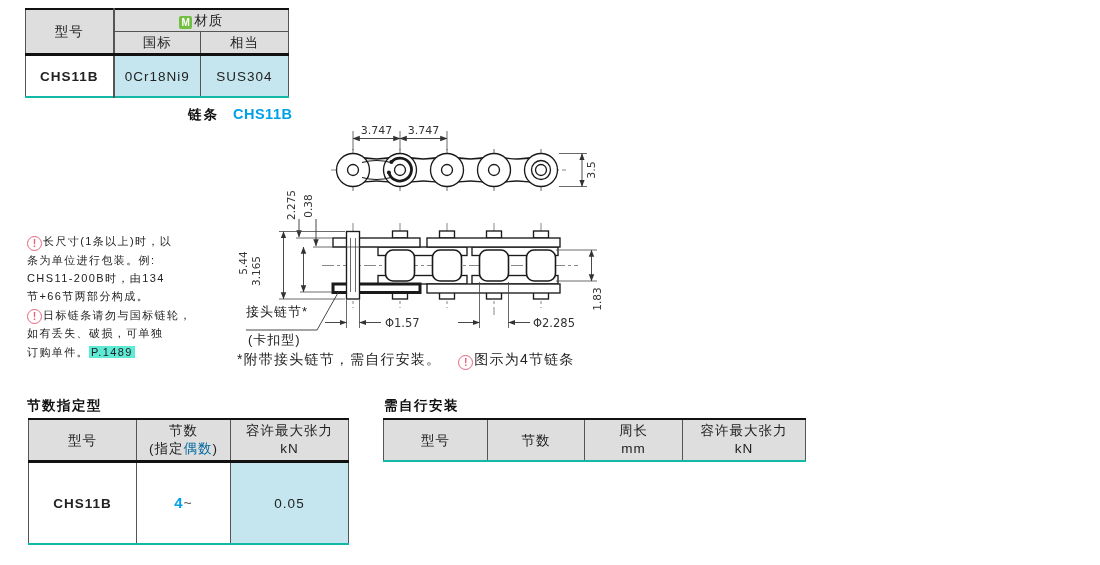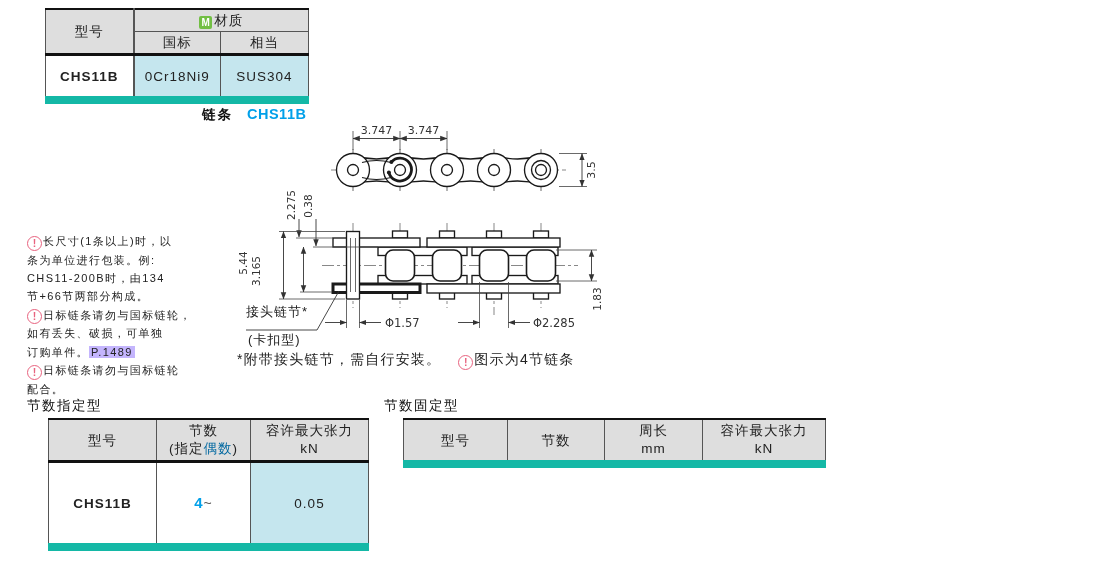--- a/index.html
+++ b/index.html
@@ -1,21 +1,21 @@
 <!DOCTYPE html>
 <html><head>
 <meta charset="utf-8">
 <style>
   html,body{margin:0;padding:0;background:#fff;}
   #page{position:relative;width:1100px;height:565px;background:#fff;overflow:hidden;
         font-family:"Liberation Sans","DejaVu Sans",sans-serif;color:#222;}
 
   
   table.spec{border-collapse:collapse;table-layout:fixed;position:absolute;
-             border-top:2px solid #111;border-bottom:8px solid #14b8a6;margin-left:20px;}
+             border-top:2px solid #111;border-bottom:2px solid #14b8a6;}
   table.spec td{border:1px solid #555;text-align:center;padding:0;font-size:13.5px;
                 color:#222;letter-spacing:1px;line-height:17px;}
   table.spec td.hdr{background:#dedede;}
   table.spec tr.data td{border-top:3px solid #111;}
   td.cyan{background:#c5e6ee;color:#555;font-size:14px;letter-spacing:.5px;}
   td.model{background:#fff;text-align:left;padding-left:5px;color:#00a0e9;
            font-weight:bold;font-size:15px;letter-spacing:.2px;}
   .thickR{border-right-width:2px !important;}
   .em-orange{color:#0369a1;}
   .m-icon{display:inline-block;width:13px;height:13px;background:#72bf44;color:#fff;
@@ -23,31 +23,31 @@
           border-radius:2px;margin-right:2px;letter-spacing:0;vertical-align:-1px;}
 
   .mat tr.h td{height:21px;}
   .mat tr.data td{height:40px;}
   .bt tr.h td{height:40px;}
   .bt tr.data td{height:80px;}
   .hdr .l2{display:block;line-height:18px;}
 
   
   .abs{position:absolute;}
-  .tbl-title{font-weight:normal;font-size:13.5px;letter-spacing:1.5px;color:#111;}
+  .tbl-title{font-weight:bold;font-size:13.5px;letter-spacing:1.5px;color:#111;}
   .chain-label .cl{font-weight:bold;font-size:13.5px;letter-spacing:2px;color:#111;}
   .chain-label .cm{font-weight:bold;font-size:14.5px;color:#00a0e9;margin-left:14px;letter-spacing:.5px;}
 
   .notes{font-size:11px;line-height:18.4px;letter-spacing:1.4px;color:#222;}
   .nt{white-space:pre-line;}
   .bang{display:inline-block;width:13px;height:13px;border:1.4px solid #e8637f;border-radius:50%;
         color:#e8637f;font-weight:bold;font-size:10.5px;line-height:12.5px;text-align:center;
         letter-spacing:0;margin-right:1px;vertical-align:-1.5px;}
   .bang::before{content:"!";}
-  .pref{background:#c4b5fd;padding:0 2px;}
+  .pref{background:#5eead4;padding:0 2px;}
 
   .dwg-label{font-size:13px;letter-spacing:1px;color:#222;}
   .footnote{font-size:14px;letter-spacing:1.2px;color:#222;}
 
   
   svg text{font-family:"DejaVu Sans","Liberation Sans",sans-serif;fill:#333;}
   .obj{stroke:#1a1a1a;fill:#fff;stroke-width:1.35;}
   .objthick{stroke:#1a1a1a;fill:#fff;stroke-width:3;}
   .thin{stroke:#444;stroke-width:.8;fill:none;}
   .cline{stroke:#555;stroke-width:.7;fill:none;stroke-dasharray:12 3 3 3;}
@@ -206,40 +206,36 @@
         <td class="hdr">相当</td>
       </tr>
       <tr class="data">
         <td class="model thickR">CHS11B</td>
         <td class="cyan">0Cr18Ni9</td>
         <td class="cyan">SUS304</td>
       </tr>
     </tbody>
   </table>
 
-  <div class="abs chain-label" style="left:202px;top:105px">
+  <div class="abs chain-label" style="left:188px;top:105px">
     <span class="cl">链条</span><span class="cm">CHS11B</span>
   </div>
 
   <div class="abs notes" style="left:27px;top:232px;width:232px">
     <div class="note">
       <span class="bang"></span><span class="nt">长尺寸(1条以上)时，以
 条为单位进行包装。例:
 CHS11-200B时，由134
 节+66节两部分构成。</span>
     </div>
     <div class="note">
       <span class="bang"></span><span class="nt">日标链条请勿与国标链轮，
 如有丢失、破损，可单独
 订购单件。</span><span class="pref">P.1489</span>
     </div>
-    <div class="note">
-      <span class="bang"></span><span class="nt">日标链条请勿与国标链轮
-配合。</span>
-    </div>
   </div>
 
   <div class="abs dwg-label" style="left:246px;top:303px"><span>接头链节*</span></div>
   <div class="abs dwg-label" style="left:248px;top:331px"><span>(卡扣型)</span></div>
   <div class="abs footnote" style="left:237px;top:351px">
     <span>*附带接头链节，需自行安装。</span>
     <span class="bang" style="margin-left:12px"></span><span>图示为4节链条</span>
   </div>
 
   <div class="abs tbl-title" style="left:27px;top:397px">节数指定型</div>
@@ -264,21 +260,21 @@
       <tr class="data">
         <td class="model">CHS11B</td>
         <td>
           <span style="color:#00a0e9;font-weight:bold;font-size:15px">4</span><span style="color:#555;font-size:14px">~</span>
         </td>
         <td class="cyan">0.05</td>
       </tr>
     </tbody>
   </table>
 
-  <div class="abs tbl-title" style="left:384px;top:397px">节数固定型</div>
+  <div class="abs tbl-title" style="left:384px;top:397px">需自行安装</div>
   <table class="spec bt" style="left:383px;top:418px;width:422px">
     <colgroup>
         <col style="width:104px">
         <col style="width:97px">
         <col style="width:98px">
         <col style="width:123px">
       </colgroup>
     <tbody>
       <tr class="h">
         <td class="hdr">型号</td>

